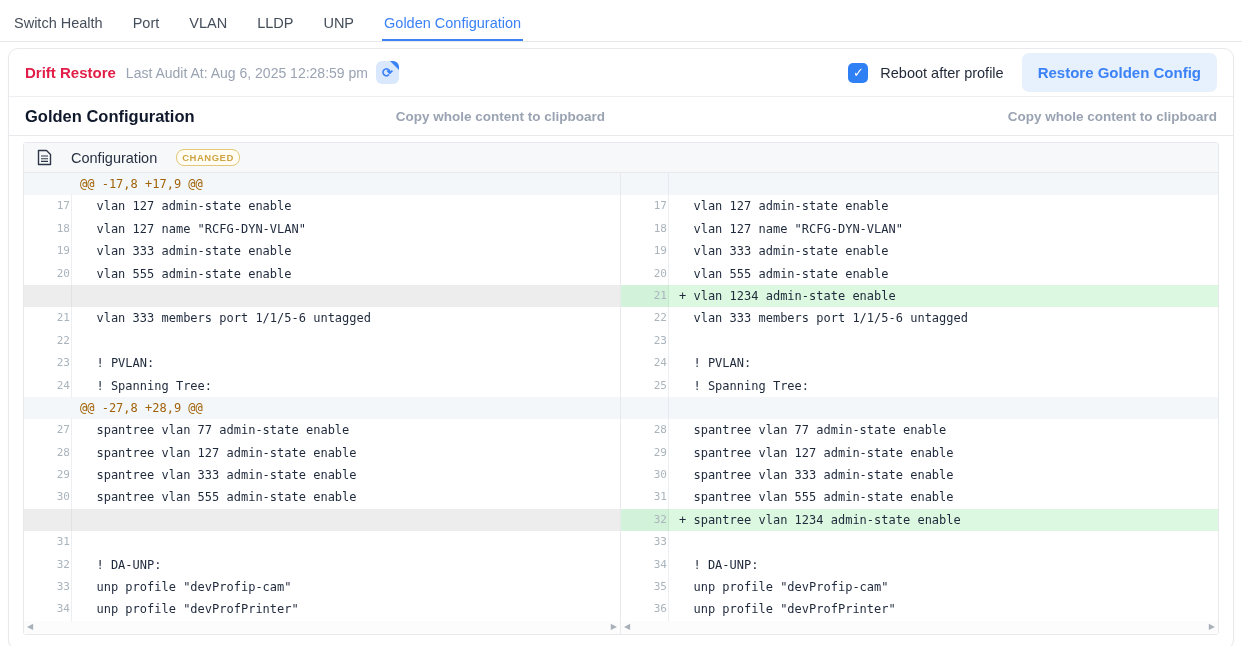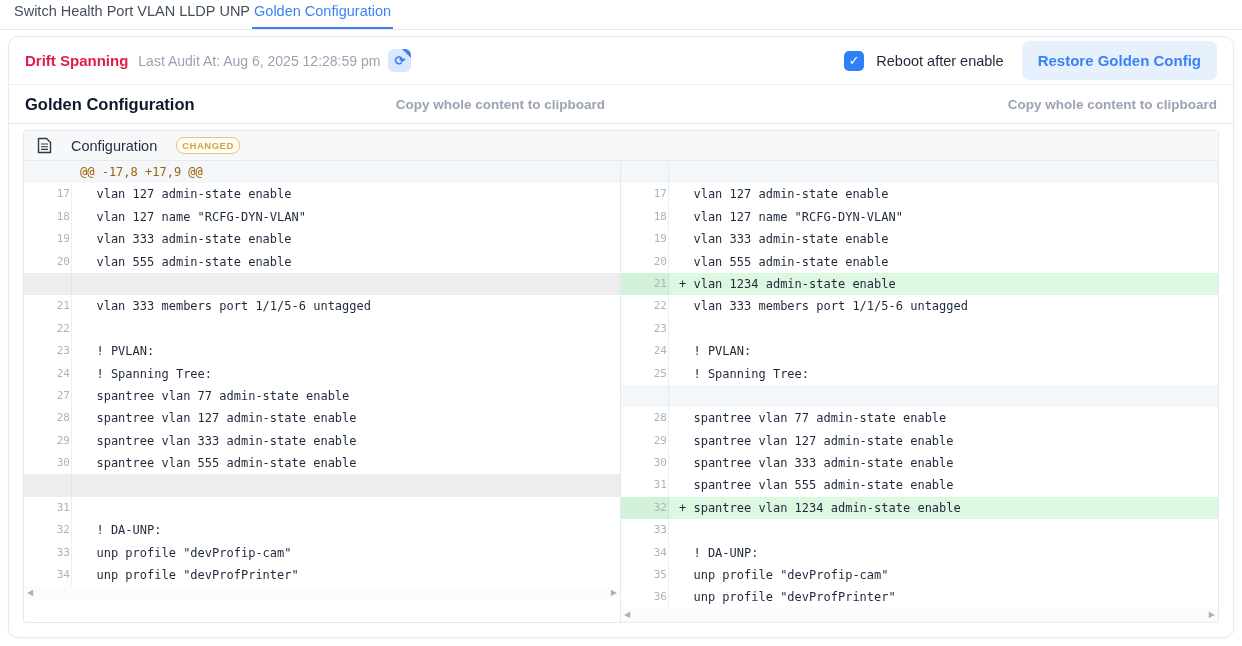--- a/index.html
+++ b/index.html
@@ -1,21 +1,21 @@
 <!DOCTYPE html>
 <html><head>
 <meta charset="utf-8">
 <style>
   * { margin:0; padding:0; box-sizing:border-box; }
   html,body { width:1242px; height:646px; background:#fff; overflow:hidden;
     font-family:"Liberation Sans", sans-serif; }
 
   
-  .tabbar { display:flex; align-items:flex-end; padding:0 12px;
-    height:30px; border-bottom:1px solid #e5e7eb; background:#fff; }
+  .tabbar { display:flex; align-items:flex-end; gap:26px; padding:0 12px;
+    height:42px; border-bottom:1px solid #e5e7eb; background:#fff; }
   .tab { font-size:14.5px; color:#454f5b; padding:6px 2px 8px; cursor:pointer;
     border-bottom:2px solid transparent; white-space:nowrap; }
   .tab.active { color:#3b82f6; border-bottom-color:#3b82f6; }
 
   
   .card { margin:6px 8px; height:602px; background:#fff;
     border:1px solid #e7e9ec; border-radius:10px;
     box-shadow:0 1px 2px rgba(0,0,0,.03); overflow:hidden; }
 
   
@@ -89,29 +89,29 @@
     <div class="tab">Port</div>
     <div class="tab">VLAN</div>
     <div class="tab">LLDP</div>
     <div class="tab">UNP</div>
     <div class="tab active">Golden Configuration</div>
   </div>
 
 <div class="card">
 
   <div class="banner">
-    <span class="drift">Drift Spanning</span>
+    <span class="drift">Drift Restore</span>
     <span class="audit">Last Audit At: Aug 6, 2025 12:28:59 pm</span>
     <span class="sync-badge">
       <span class="glyph">⟳</span>
       <span class="fold"></span>
     </span>
     <div class="banner-right">
       <span class="checkbox">✓</span>
-      <span class="cb-label">Reboot after enable</span>
+      <span class="cb-label">Reboot after profile</span>
       <button class="restore-btn">Restore Golden Config</button>
     </div>
   </div>
 
   <div class="col-headers">
     <div class="col-head">
       <span class="col-title">Golden Configuration</span>
       <span class="copy-link">Copy whole content to clipboard</span>
     </div>
     <div class="col-head">
@@ -136,20 +136,21 @@
             <div class="drow hunk">@@ -17,8 +17,9 @@</div>
             <div class="drow"><span class="gut">17</span><span class="txt"><span class="pfx"></span>vlan 127 admin-state enable</span></div>
             <div class="drow"><span class="gut">18</span><span class="txt"><span class="pfx"></span>vlan 127 name "RCFG-DYN-VLAN"</span></div>
             <div class="drow"><span class="gut">19</span><span class="txt"><span class="pfx"></span>vlan 333 admin-state enable</span></div>
             <div class="drow"><span class="gut">20</span><span class="txt"><span class="pfx"></span>vlan 555 admin-state enable</span></div>
             <div class="drow pad"><span class="gut"></span><span class="txt"></span></div>
             <div class="drow"><span class="gut">21</span><span class="txt"><span class="pfx"></span>vlan 333 members port 1/1/5-6 untagged</span></div>
             <div class="drow"><span class="gut">22</span><span class="txt"><span class="pfx"></span></span></div>
             <div class="drow"><span class="gut">23</span><span class="txt"><span class="pfx"></span>! PVLAN:</span></div>
             <div class="drow"><span class="gut">24</span><span class="txt"><span class="pfx"></span>! Spanning Tree:</span></div>
+            <div class="drow hunk">@@ -27,8 +28,9 @@</div>
             <div class="drow"><span class="gut">27</span><span class="txt"><span class="pfx"></span>spantree vlan 77 admin-state enable</span></div>
             <div class="drow"><span class="gut">28</span><span class="txt"><span class="pfx"></span>spantree vlan 127 admin-state enable</span></div>
             <div class="drow"><span class="gut">29</span><span class="txt"><span class="pfx"></span>spantree vlan 333 admin-state enable</span></div>
             <div class="drow"><span class="gut">30</span><span class="txt"><span class="pfx"></span>spantree vlan 555 admin-state enable</span></div>
             <div class="drow pad"><span class="gut"></span><span class="txt"></span></div>
             <div class="drow"><span class="gut">31</span><span class="txt"><span class="pfx"></span></span></div>
             <div class="drow"><span class="gut">32</span><span class="txt"><span class="pfx"></span>! DA-UNP:</span></div>
             <div class="drow"><span class="gut">33</span><span class="txt"><span class="pfx"></span>unp profile "devProfip-cam"</span></div>
             <div class="drow"><span class="gut">34</span><span class="txt"><span class="pfx"></span>unp profile "devProfPrinter"</span></div>
           </div>

